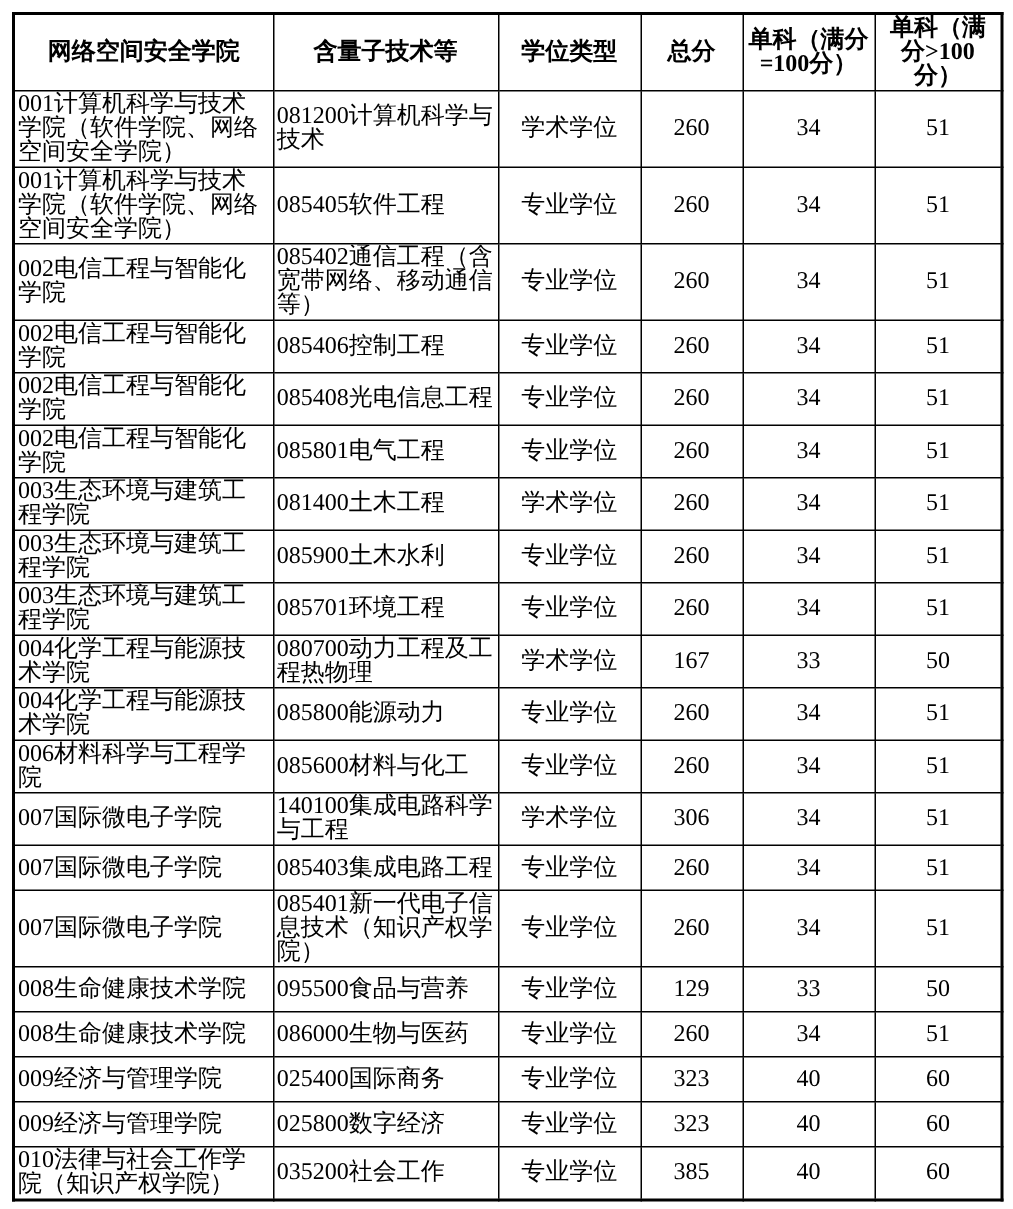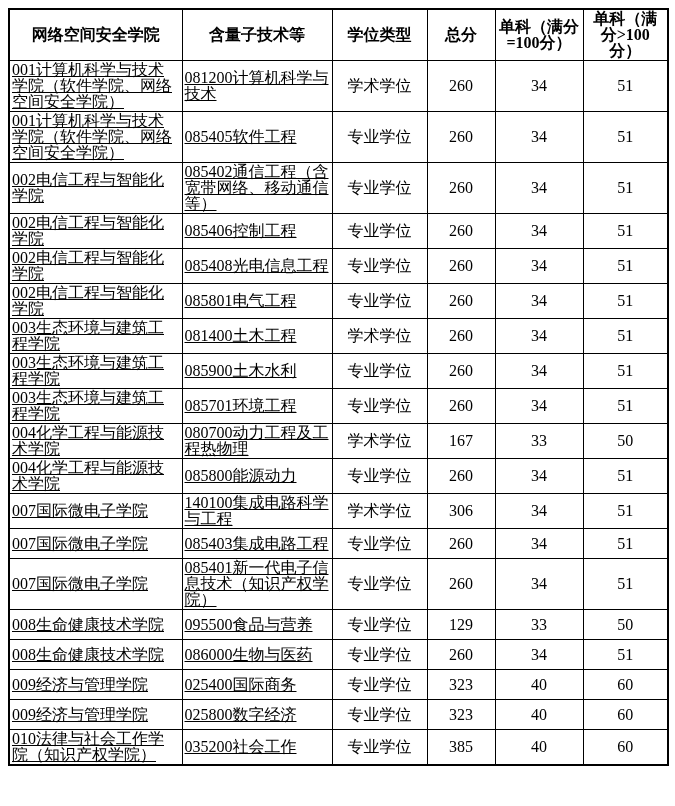--- a/index.html
+++ b/index.html
@@ -42,21 +42,21 @@
   thead tr { height: 46px; }
   tbody tr { height: 30px; }
   
   col.c1 { width: 173px; }
   col.c2 { width: 150px; }
   col.c3 { width: 95px; }
   col.c4 { width: 68px; }
   col.c5 { width: 88px; }
   col.c6 { width: 85px; }
   
-  td.cell-college, td.cell-major { text-align: left; text-decoration: underline; }
+  td.cell-college, td.cell-major { text-align: left; }
   td.cell-degree, td.cell-total, td.cell-s100, td.cell-sgt100 { text-align: center; }
 </style>
 </head>
 <body>
 
 <div class="page">
   <table class="score-table">
     <colgroup>
       <col class="c1">
         <col class="c2">
@@ -158,20 +158,28 @@
   </tr>
         <tr>
     <td class="cell-college">004化学工程与能源技术学院</td>
     <td class="cell-major">085800能源动力</td>
     <td class="cell-degree">专业学位</td>
     <td class="cell-total">260</td>
     <td class="cell-s100">34</td>
     <td class="cell-sgt100">51</td>
   </tr>
         <tr>
+    <td class="cell-college">006材料科学与工程学院</td>
+    <td class="cell-major">085600材料与化工</td>
+    <td class="cell-degree">专业学位</td>
+    <td class="cell-total">260</td>
+    <td class="cell-s100">34</td>
+    <td class="cell-sgt100">51</td>
+  </tr>
+        <tr>
     <td class="cell-college">007国际微电子学院</td>
     <td class="cell-major">140100集成电路科学与工程</td>
     <td class="cell-degree">学术学位</td>
     <td class="cell-total">306</td>
     <td class="cell-s100">34</td>
     <td class="cell-sgt100">51</td>
   </tr>
         <tr>
     <td class="cell-college">007国际微电子学院</td>
     <td class="cell-major">085403集成电路工程</td>

